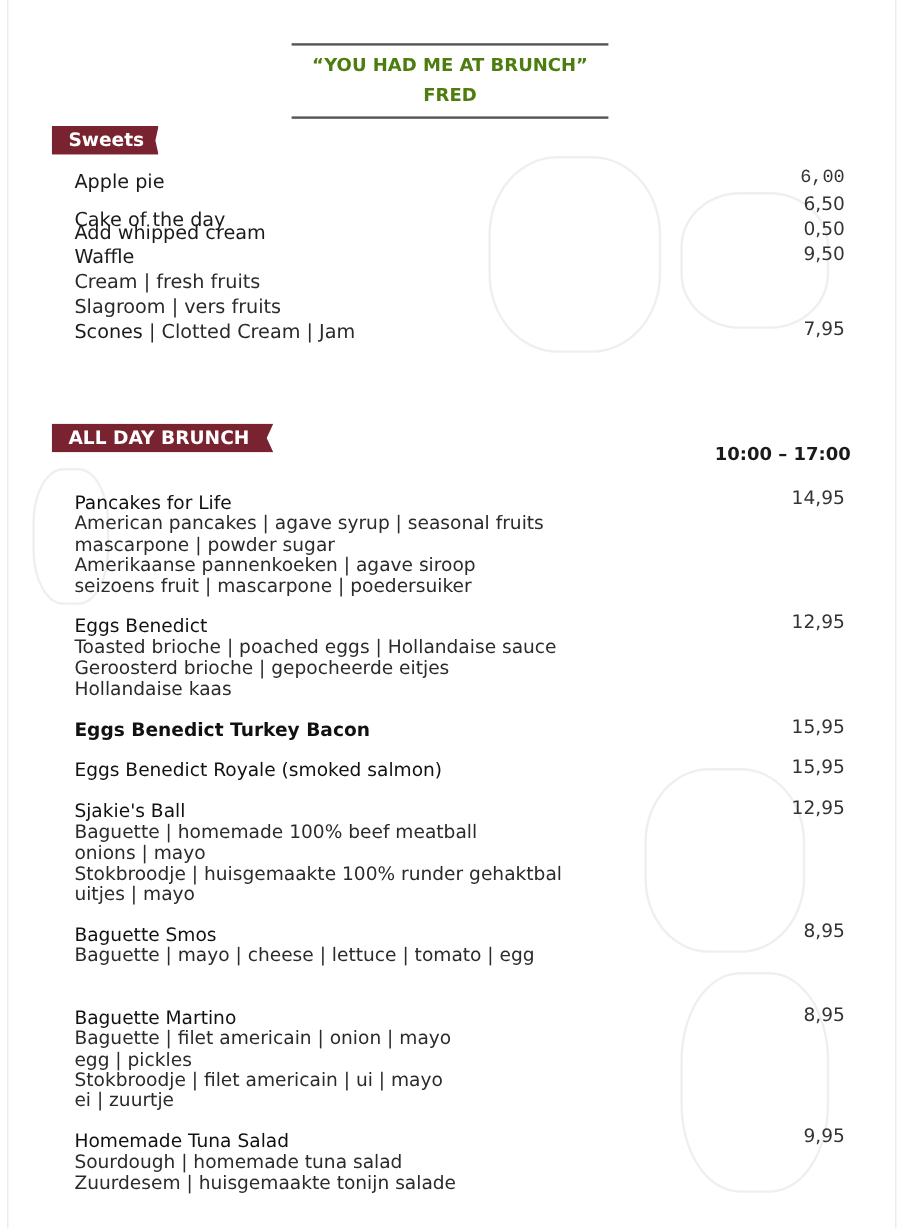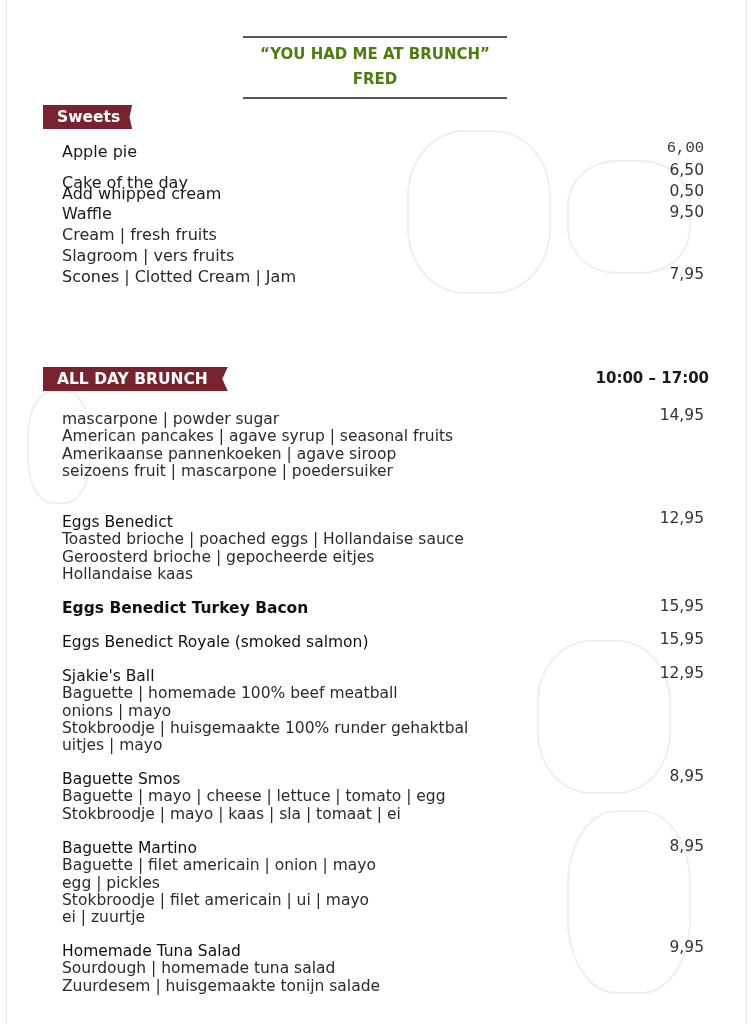--- a/index.html
+++ b/index.html
@@ -64,26 +64,27 @@
 <div class="price" style="top:161px;">6,50</div>
 <div class="line" style="top:185px;">Add whipped cream</div>
 <div class="price" style="top:182px;">0,50</div>
 <div class="line" style="top:205px;">Waffle</div>
 <div class="price" style="top:203px;">9,50</div>
 <div class="line desc" style="top:226px;">Cream | fresh fruits</div>
 <div class="line desc" style="top:247px;">Slagroom | vers fruits</div>
 <div class="line" style="top:268px;"><span>Scones</span><span class="desc"> | Clotted Cream | Jam</span></div>
 <div class="price" style="top:265px;">7,95</div>
 
-<div class="banner" style="top:367px;padding-right:20px;">ALL DAY BRUNCH</div>
+<div class="banner" style="top:353px;padding-right:20px;">ALL DAY BRUNCH</div>
 <div class="hours">10:00 – 17:00</div>
 
 <div class="block" style="top:411px;">
+  <div class="name">Pancakes for Life</div>
+  <div class="d">American pancakes | agave syrup | seasonal fruits</div>
   <div class="d">mascarpone | powder sugar</div>
-  <div class="d">American pancakes | agave syrup | seasonal fruits</div>
   <div class="d">Amerikaanse pannenkoeken | agave siroop</div>
   <div class="d">seizoens fruit | mascarpone | poedersuiker</div>
 </div>
 <div class="price" style="top:406px;">14,95</div>
 
 <div class="block" style="top:514px;">
   <div class="name">Eggs Benedict</div>
   <div class="d">Toasted brioche | poached eggs | Hollandaise sauce</div>
   <div class="d">Geroosterd brioche | gepocheerde eitjes</div>
   <div class="d">Hollandaise kaas</div>
@@ -105,21 +106,20 @@
   <div class="d">Baguette | homemade 100% beef meatball</div>
   <div class="d">onions | mayo</div>
   <div class="d">Stokbroodje | huisgemaakte 100% runder gehaktbal</div>
   <div class="d">uitjes | mayo</div>
 </div>
 <div class="price" style="top:664px;">12,95</div>
 
 <div class="block" style="top:771px;">
   <div class="name">Baguette Smos</div>
   <div class="d">Baguette | mayo | cheese | lettuce | tomato | egg</div>
-  <div class="d">Stokbroodje | mayo | kaas | sla | tomaat | ei</div>
 </div>
 <div class="price" style="top:767px;">8,95</div>
 
 <div class="block" style="top:840px;">
   <div class="name">Baguette Martino</div>
   <div class="d">Baguette | filet americain | onion | mayo</div>
   <div class="d">egg | pickles</div>
   <div class="d">Stokbroodje | filet americain | ui | mayo</div>
   <div class="d">ei | zuurtje</div>
 </div>

